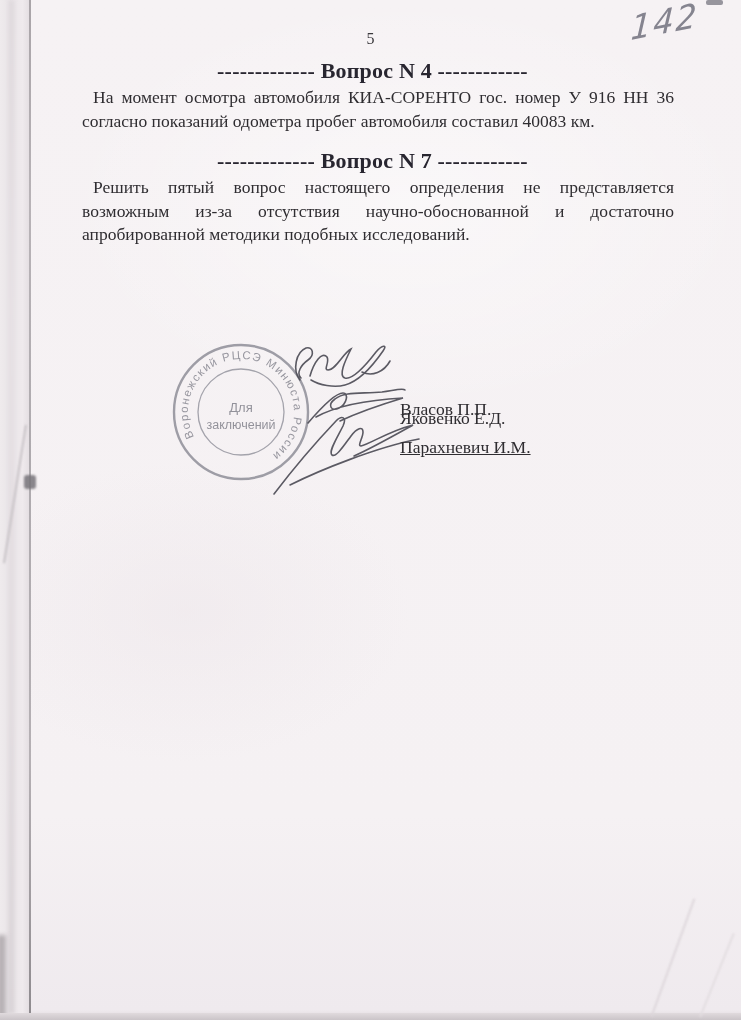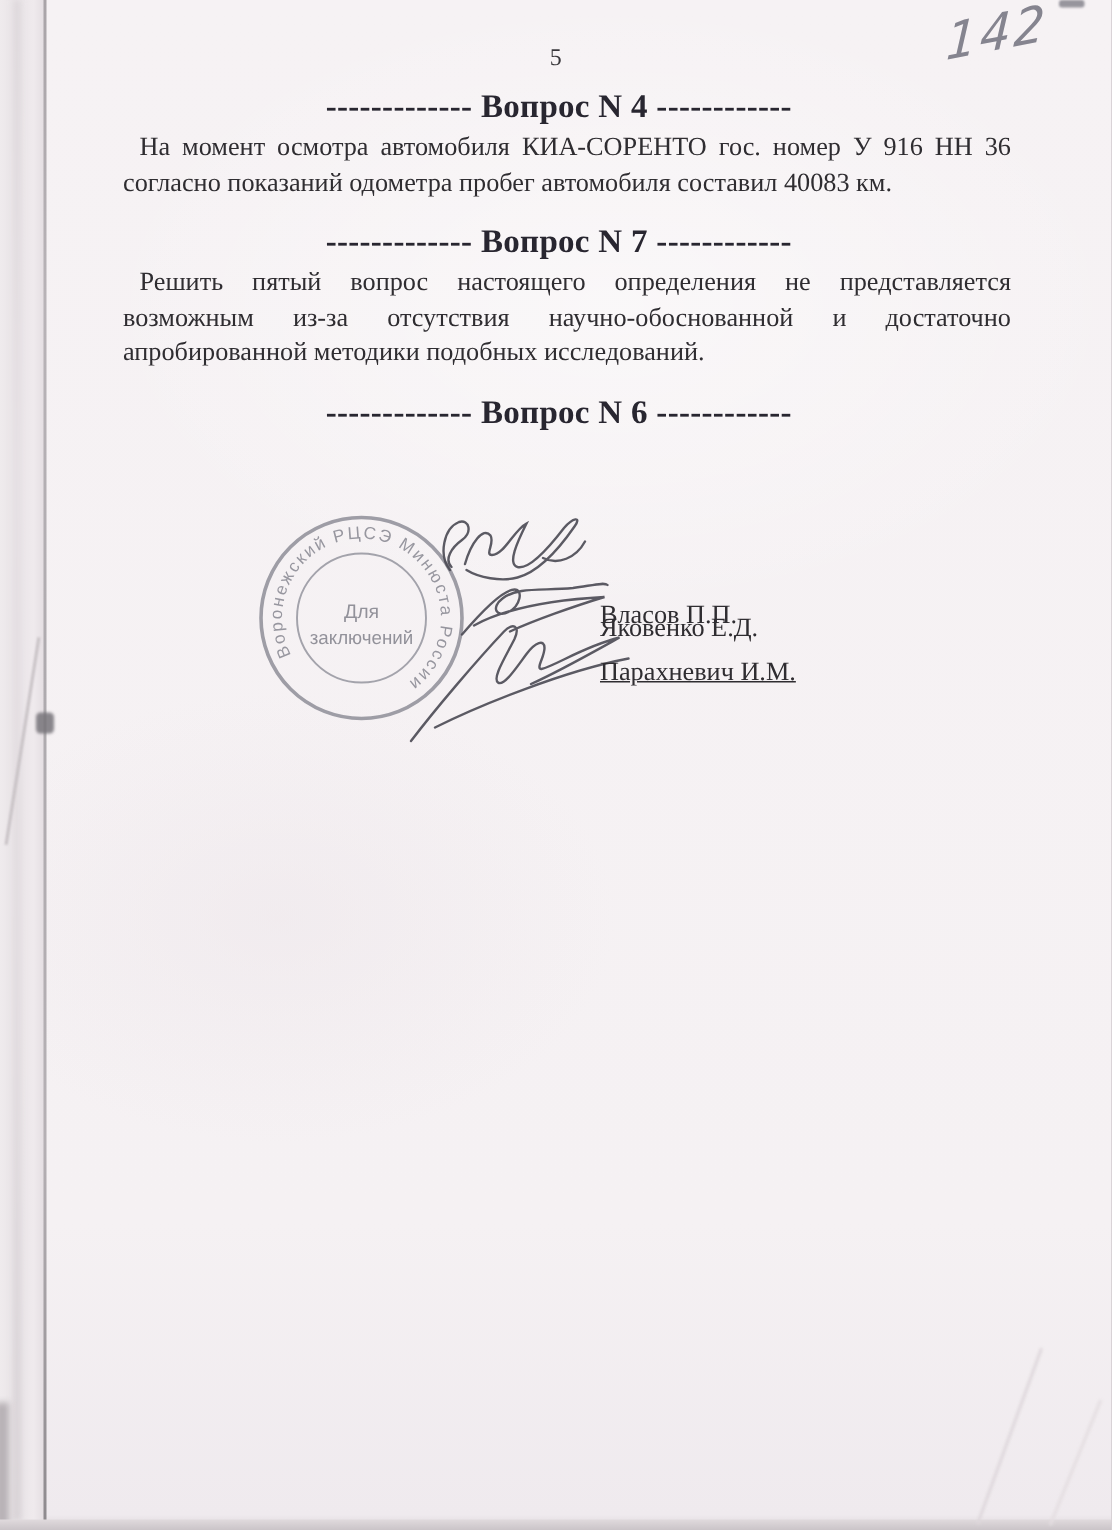--- a/index.html
+++ b/index.html
@@ -127,21 +127,20 @@
 
   <div class="pageno">5</div>
 
   <div class="content">
     <div class="q-heading">------------- Вопрос N 4 ------------</div>
     <p class="q-body">На момент осмотра автомобиля КИА-СОРЕНТО гос. номер У 916 НН 36 согласно показаний одометра пробег автомобиля составил 40083 км.</p>
 
     <div class="q-heading">------------- Вопрос N 7 ------------</div>
     <p class="q-body">Решить пятый вопрос настоящего определения не представляется возможным из-за отсутствия научно-обоснованной и достаточно апробированной методики подобных исследований.</p>
 
-    <div class="q-heading">------------- Вопрос N 6 ------------</div>
   </div>
 
 
   <svg class="stamp-svg" viewBox="0 0 300 182" xmlns="http://www.w3.org/2000/svg">
 
     <g opacity="0.82">
       <circle cx="91" cy="80" r="67" fill="none" stroke="#8b8b95" stroke-width="2.4"></circle>
       <circle cx="91" cy="80" r="43" fill="none" stroke="#92929c" stroke-width="1.3"></circle>
       <path id="ringPath" fill="none" d="M 45.1 106.5 A 53 53 0 0 1 136.9 53.5 A 53 53 0 0 1 45.1 106.5"></path>
       <text class="ring-text">

